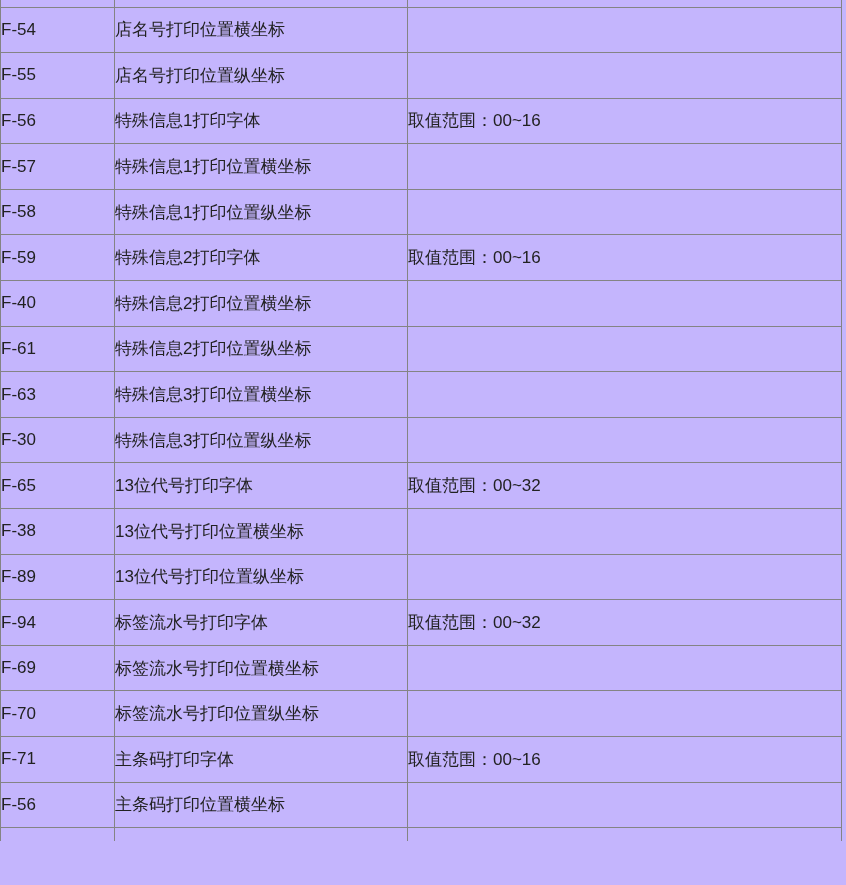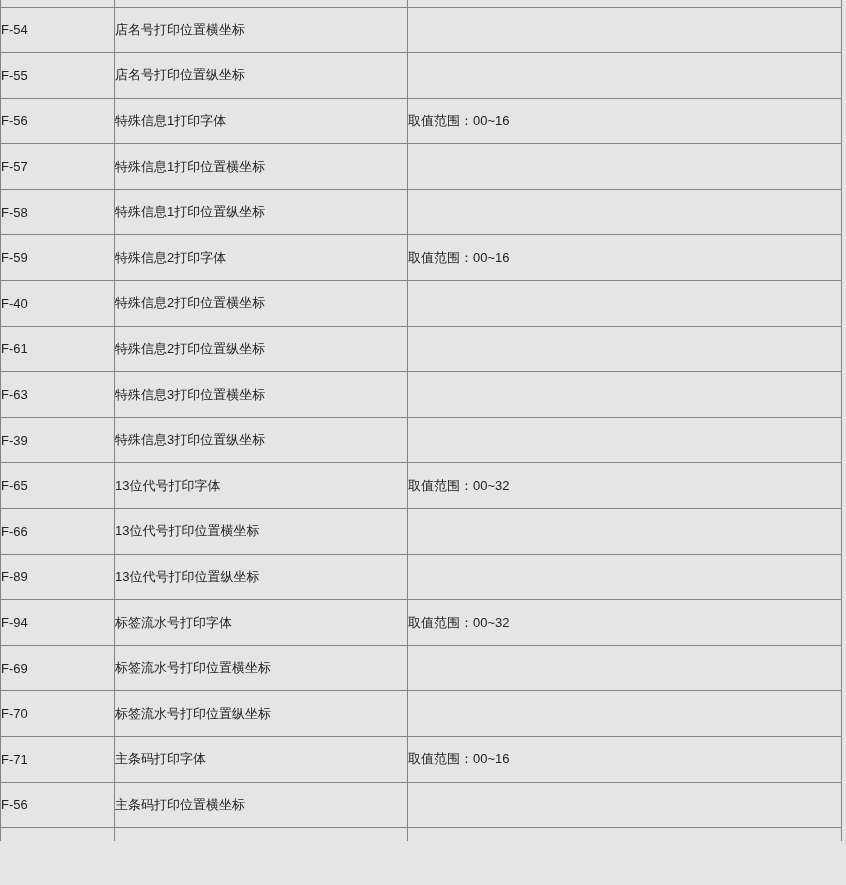--- a/index.html
+++ b/index.html
@@ -5,23 +5,23 @@
   html, body {
     margin: 0;
     padding: 0;
     background: #ffffff;
   }
   .page {
     position: relative;
     width: 846px;
     height: 885px;
     overflow: hidden;
-    background: #e5e5e5;
+    background: #c4b5fd;
     font-family: "Liberation Sans", "DejaVu Sans", sans-serif;
-    font-size: 13px;
+    font-size: 17px;
     color: #222222;
   }
   table.param-table {
     border-collapse: collapse;
     table-layout: fixed;
     width: 841px;
   }
   table.param-table td {
     border: 1px solid #848484;
     vertical-align: middle;
@@ -94,31 +94,31 @@
     <td class="col-code">F-61</td>
     <td class="col-desc">特殊信息2打印位置纵坐标</td>
     <td class="col-range"></td>
   </tr>
         <tr class="data-row">
     <td class="col-code">F-63</td>
     <td class="col-desc">特殊信息3打印位置横坐标</td>
     <td class="col-range"></td>
   </tr>
         <tr class="data-row">
-    <td class="col-code">F-39</td>
+    <td class="col-code">F-30</td>
     <td class="col-desc">特殊信息3打印位置纵坐标</td>
     <td class="col-range"></td>
   </tr>
         <tr class="data-row">
     <td class="col-code">F-65</td>
     <td class="col-desc">13位代号打印字体</td>
     <td class="col-range">取值范围：00~32</td>
   </tr>
         <tr class="data-row">
-    <td class="col-code">F-66</td>
+    <td class="col-code">F-38</td>
     <td class="col-desc">13位代号打印位置横坐标</td>
     <td class="col-range"></td>
   </tr>
         <tr class="data-row">
     <td class="col-code">F-89</td>
     <td class="col-desc">13位代号打印位置纵坐标</td>
     <td class="col-range"></td>
   </tr>
         <tr class="data-row">
     <td class="col-code">F-94</td>

